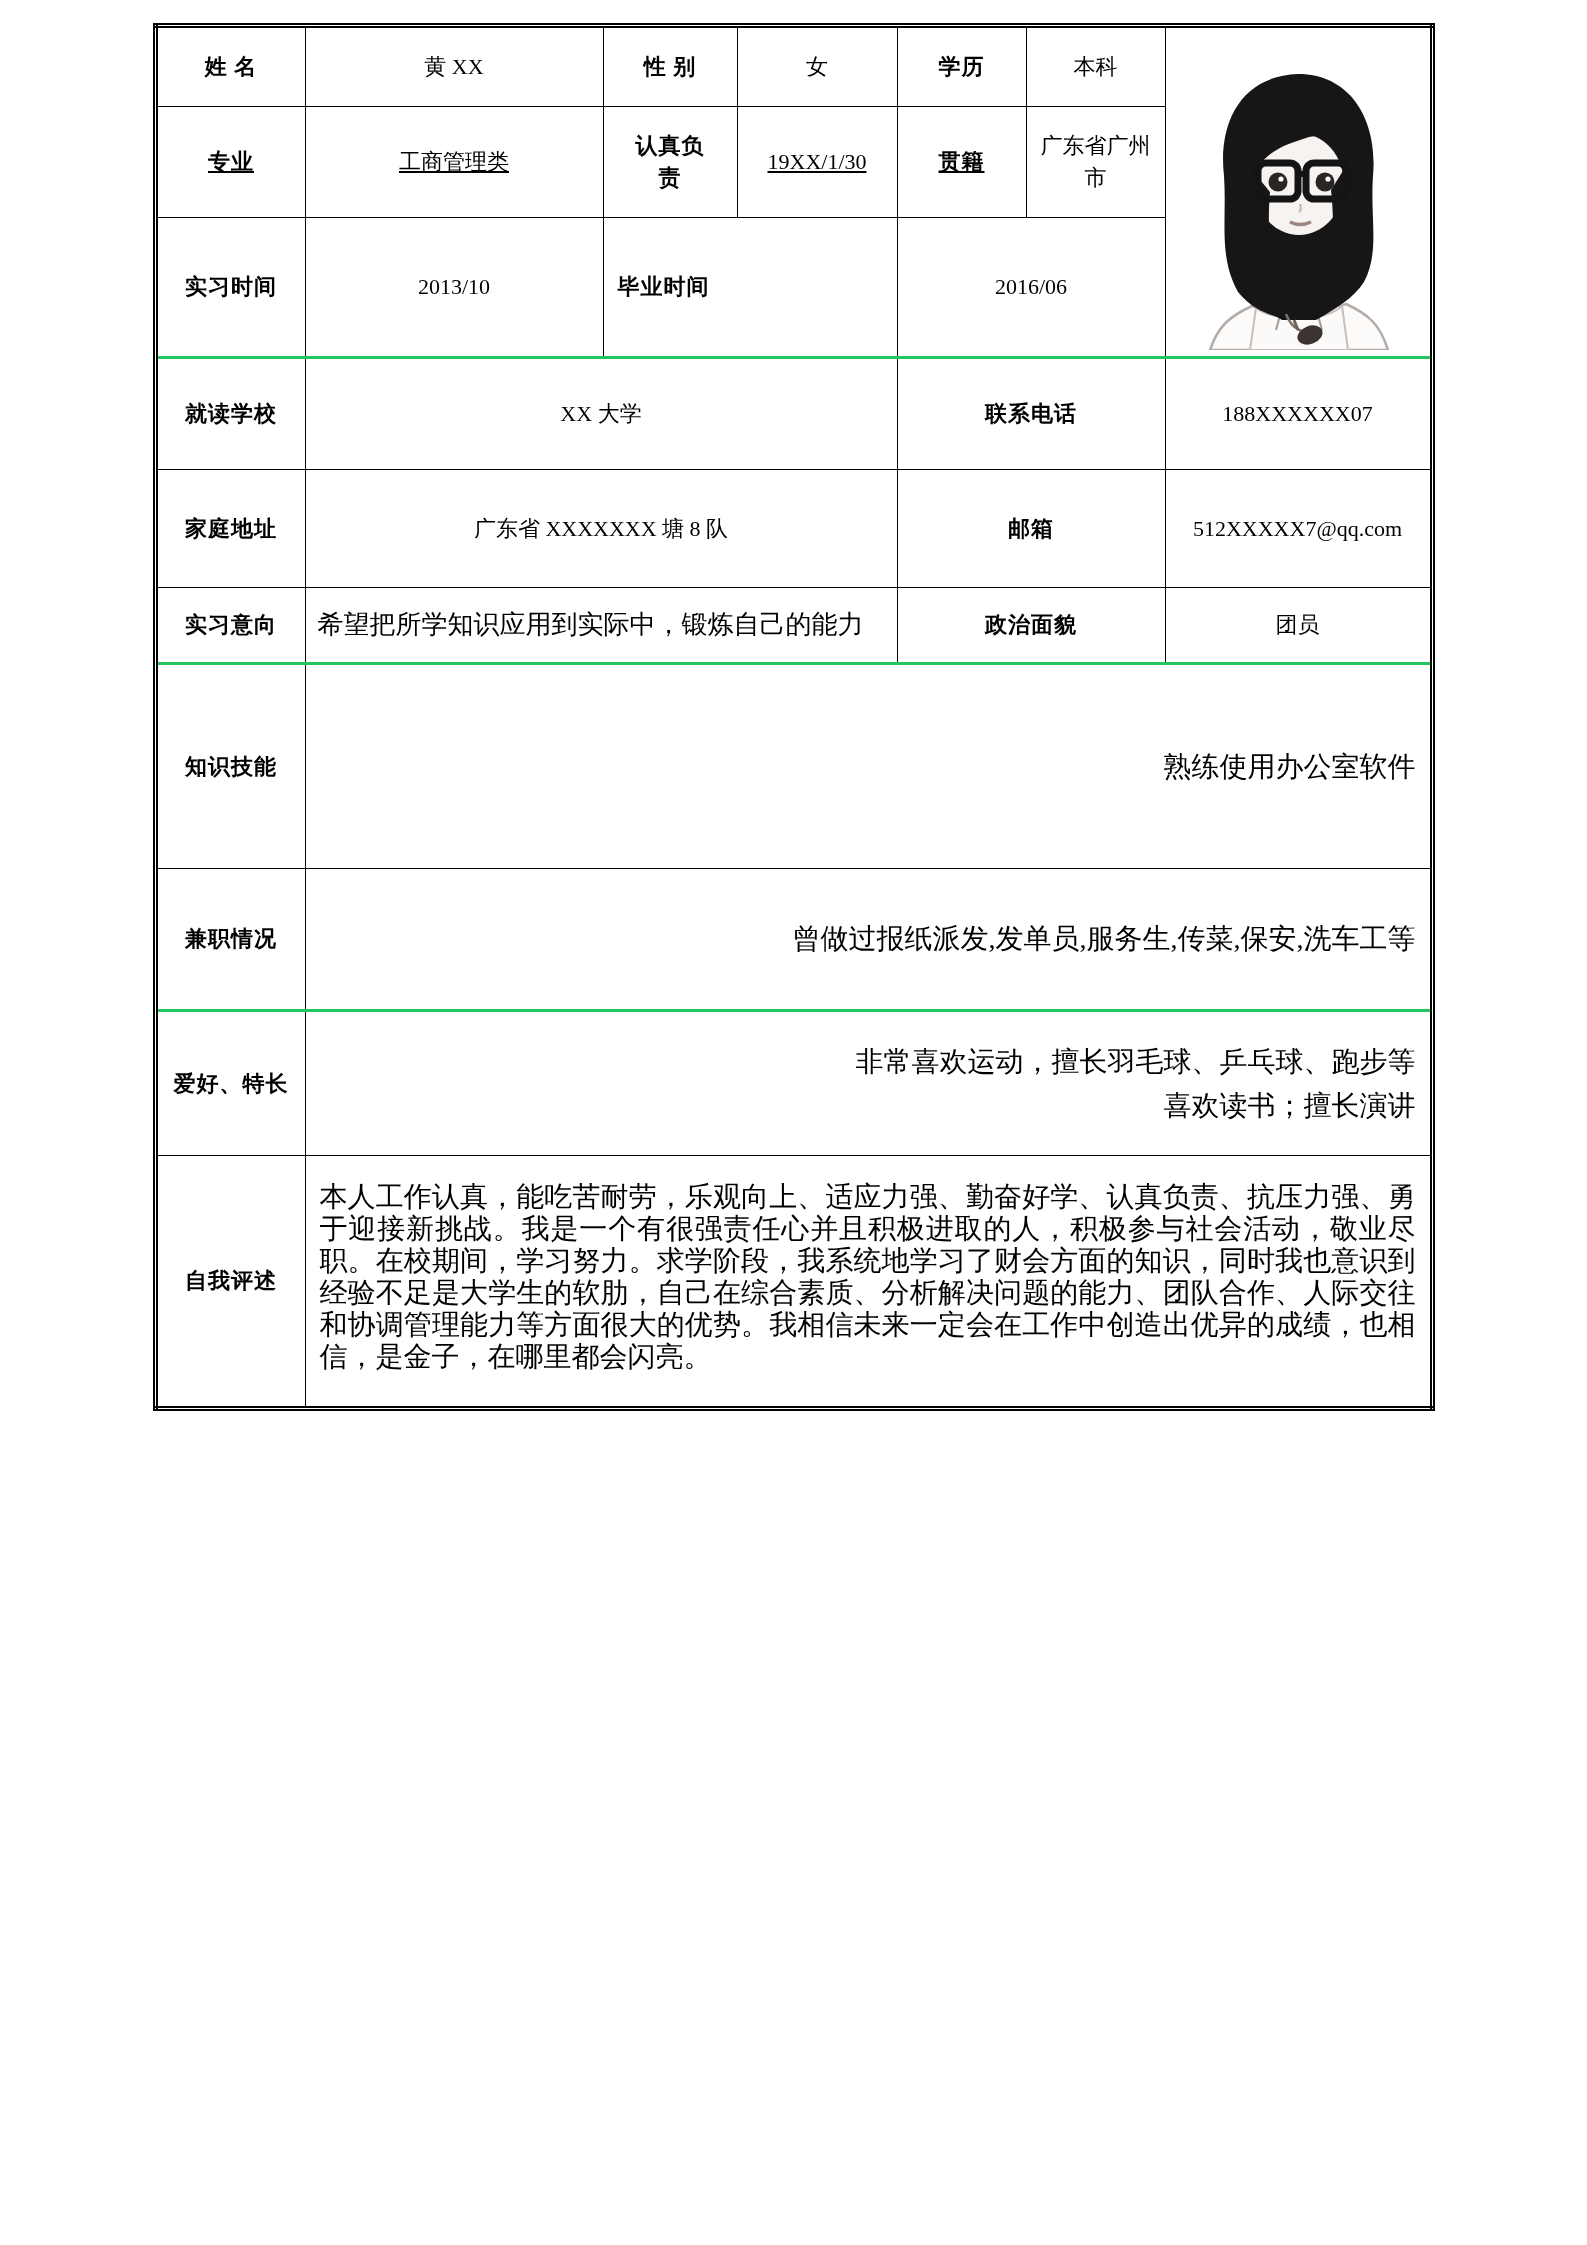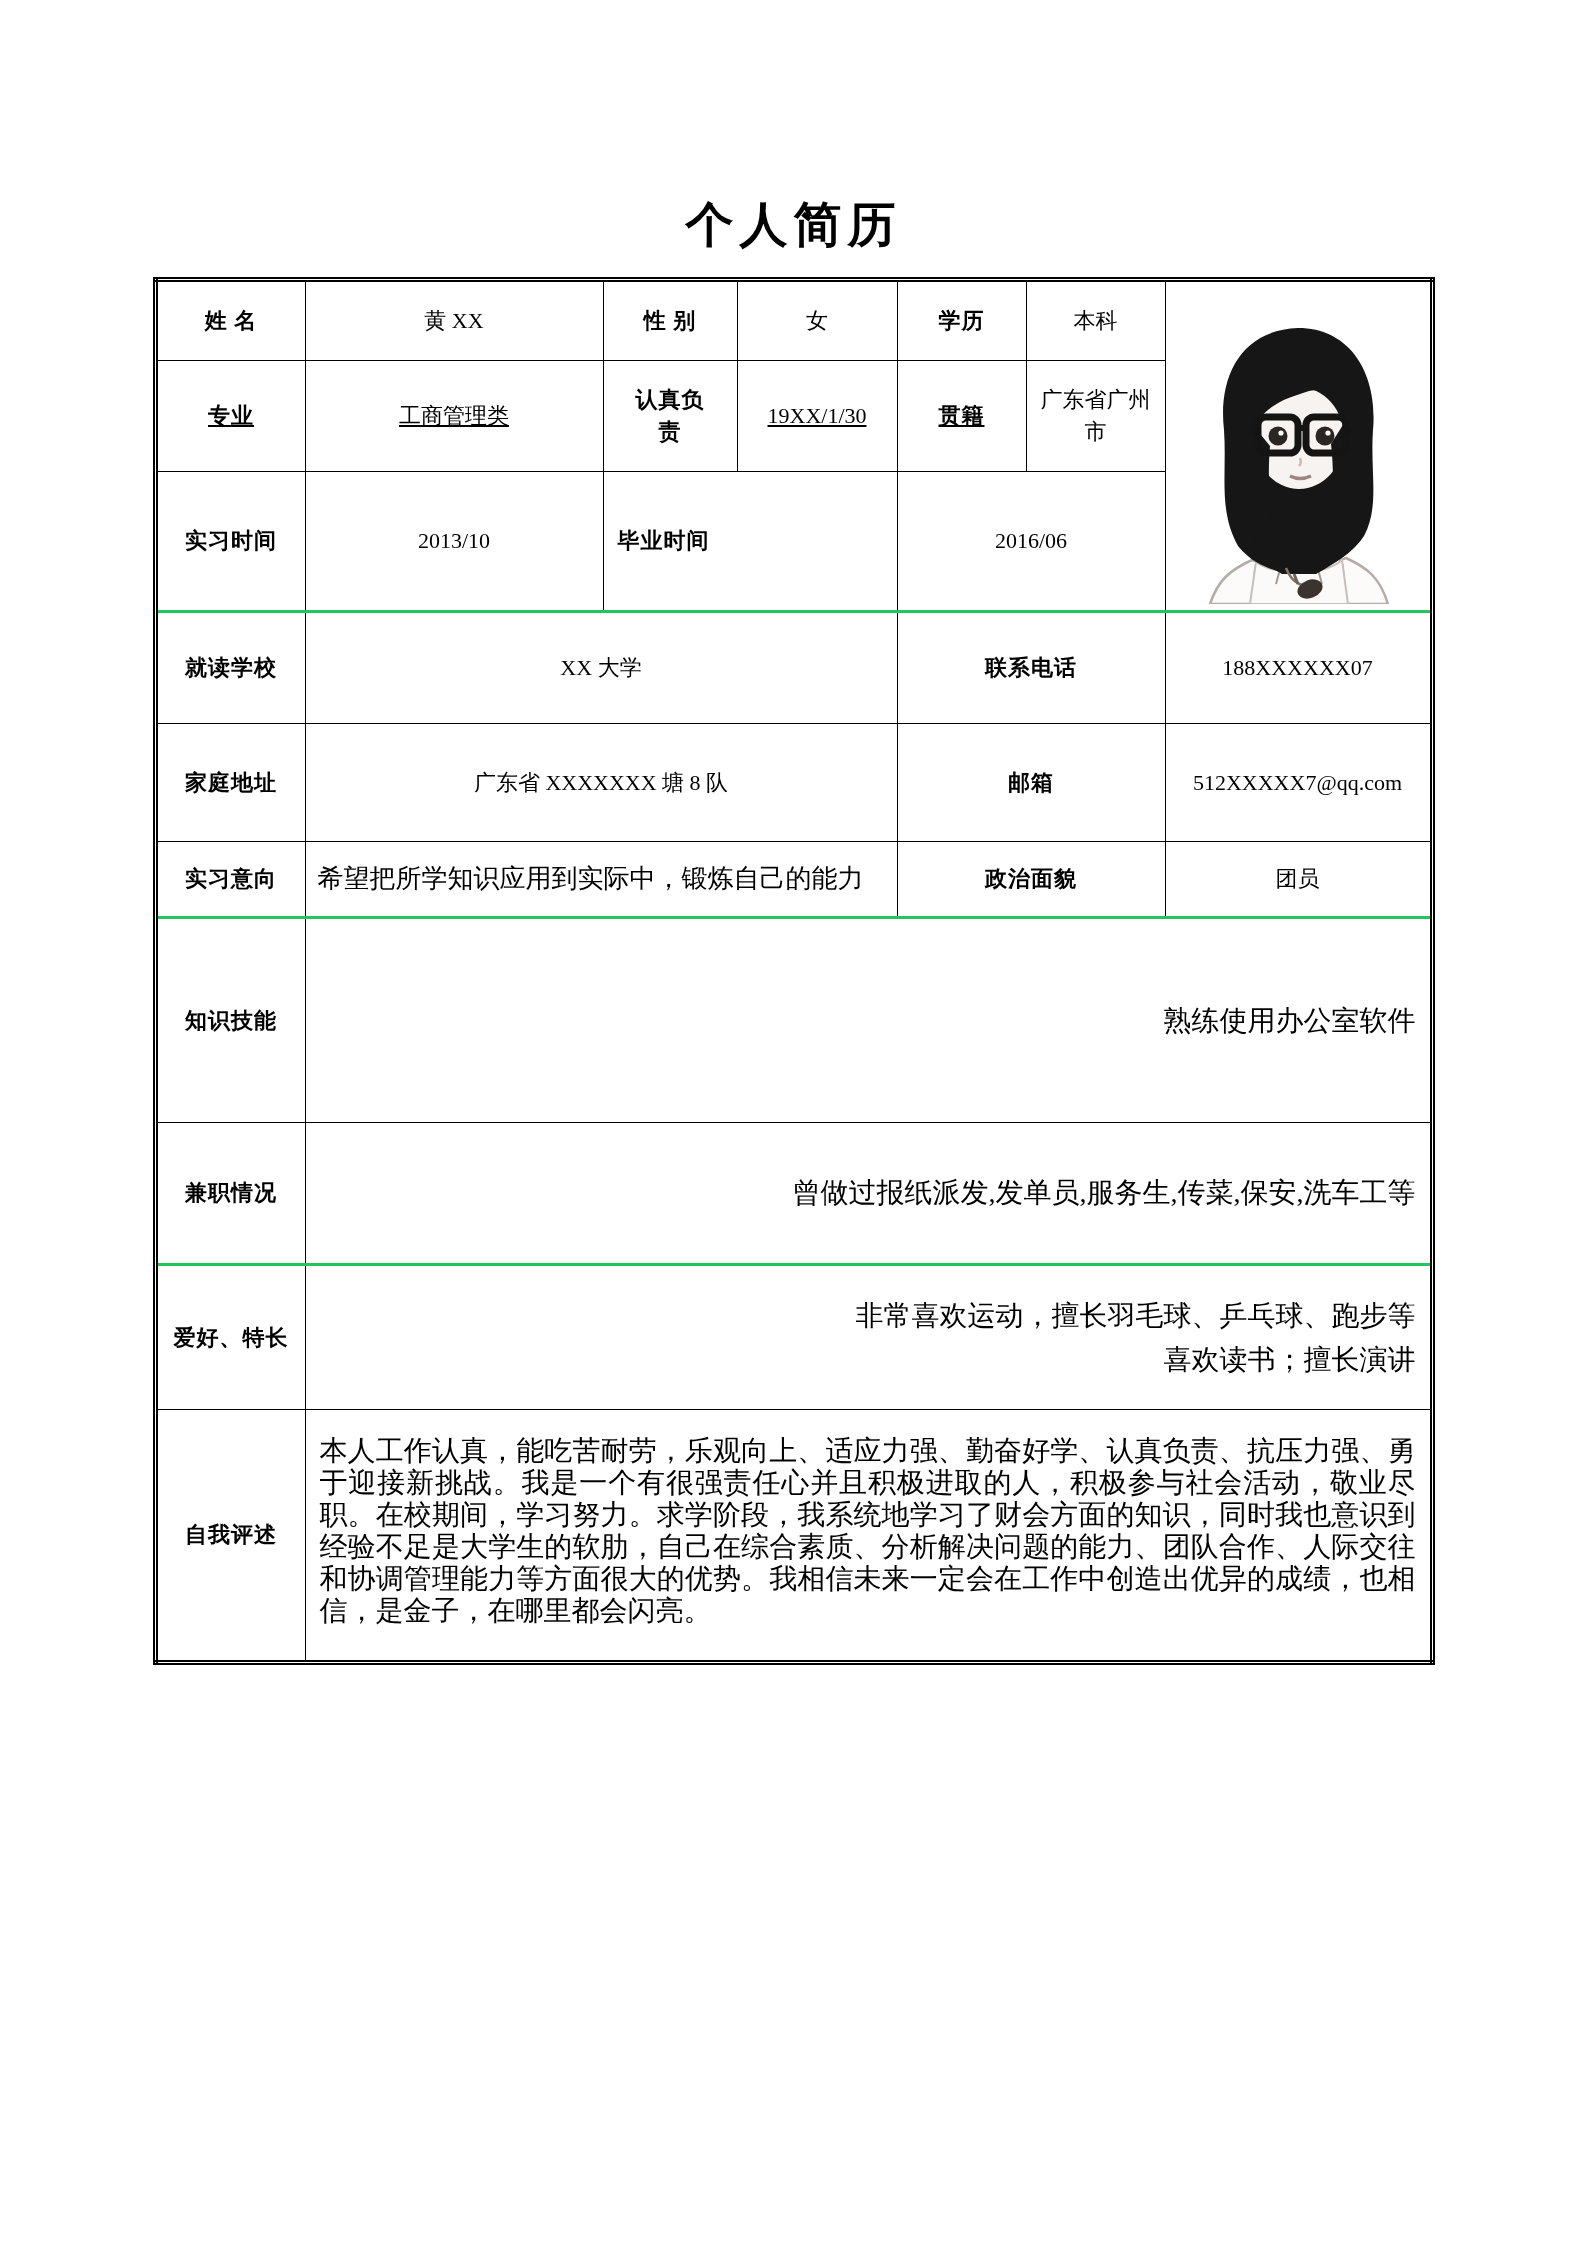--- a/index.html
+++ b/index.html
@@ -75,21 +75,20 @@
   tr.r7 { height: 205px; padding-left: 31px; }
   tr.r8 { height: 142px; }
   tr.r9 { height: 145px; }
   tr.r10 { height: 253px; }
 </style>
 </head>
 <body>
 
 <div class="page">
 
-  <h1 class="doc-title">个人简历</h1>
 
   <table class="resume">
     <colgroup>
       <col style="width:150px">
         <col style="width:298px">
         <col style="width:134px">
       <col style="width:160px">
         <col style="width:129px">
         <col style="width:139px">
       <col style="width:267px">

